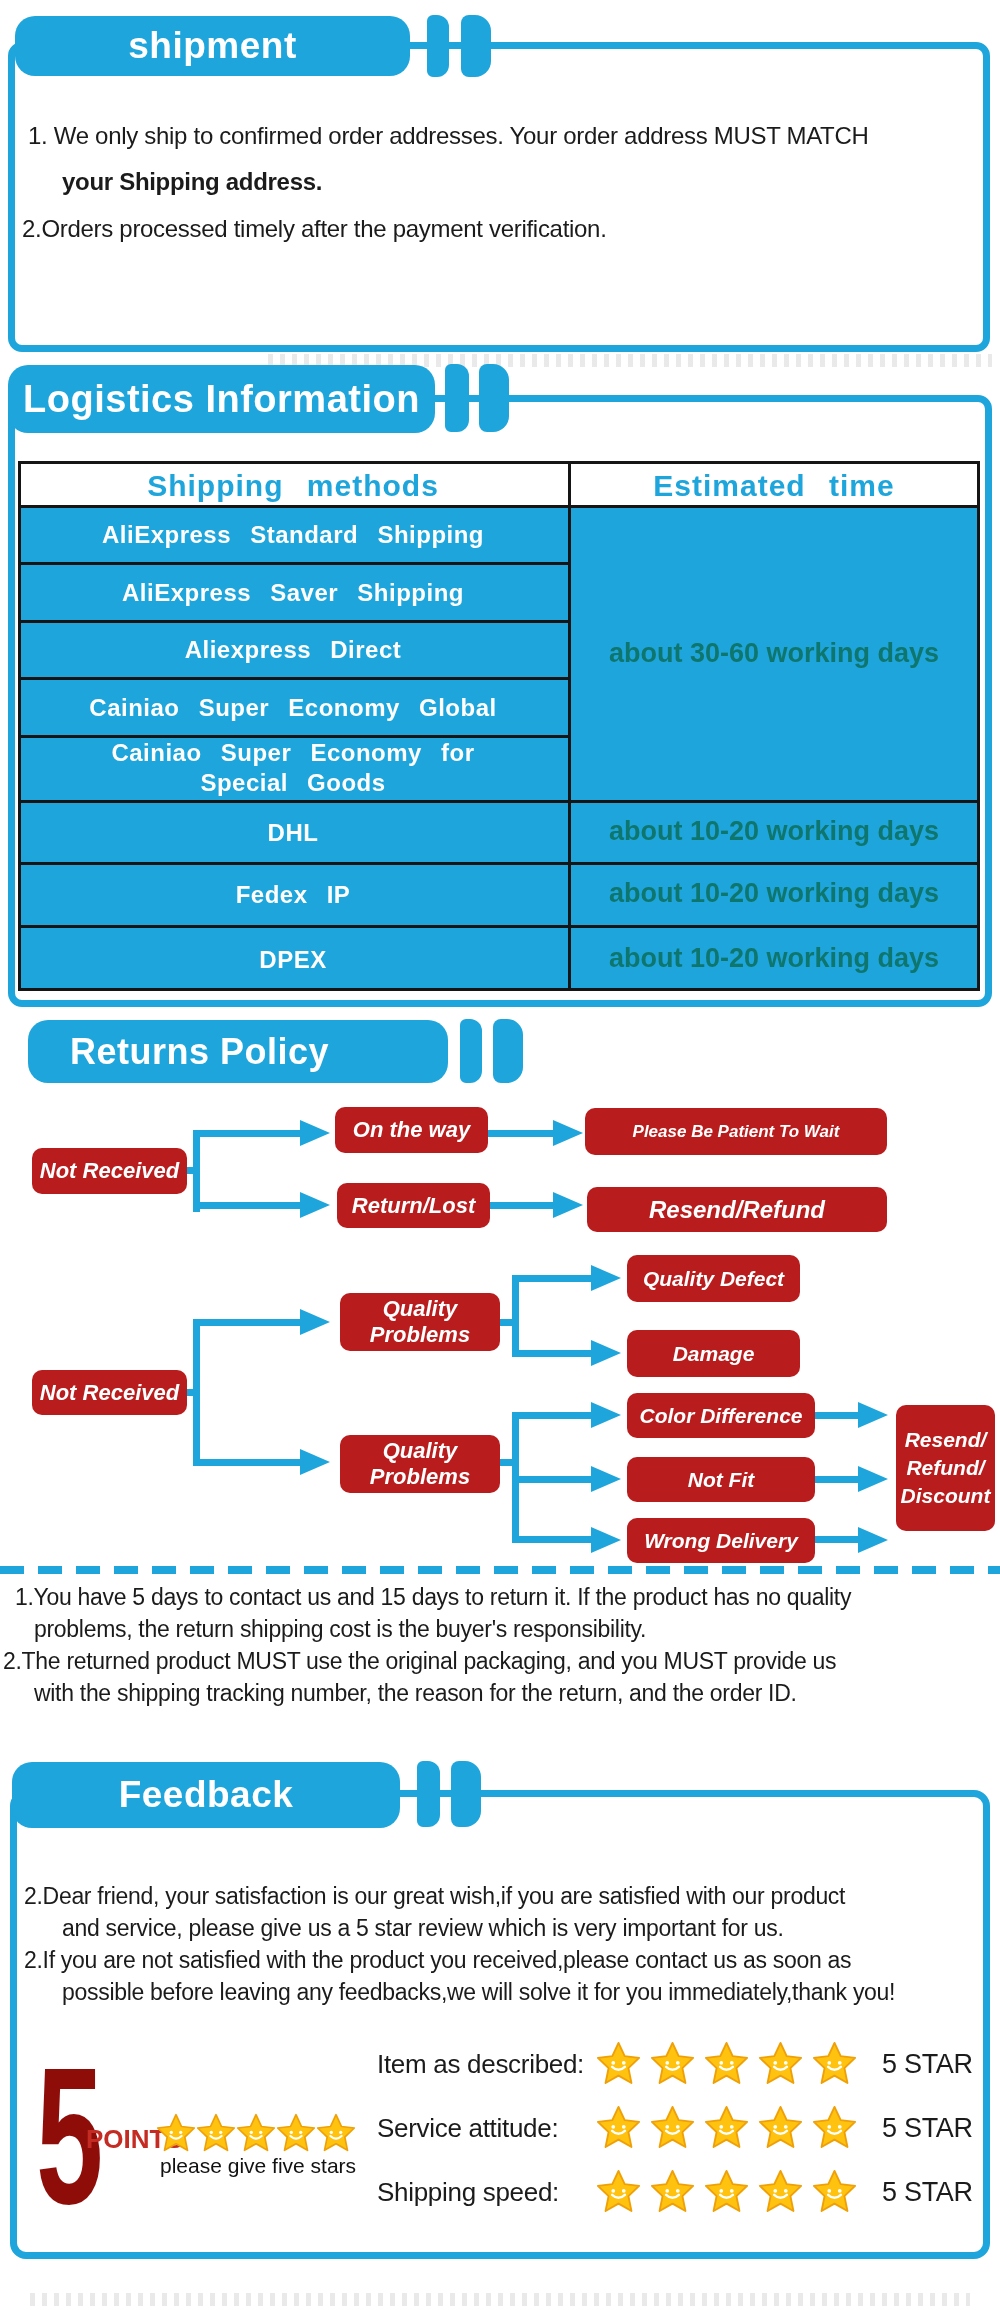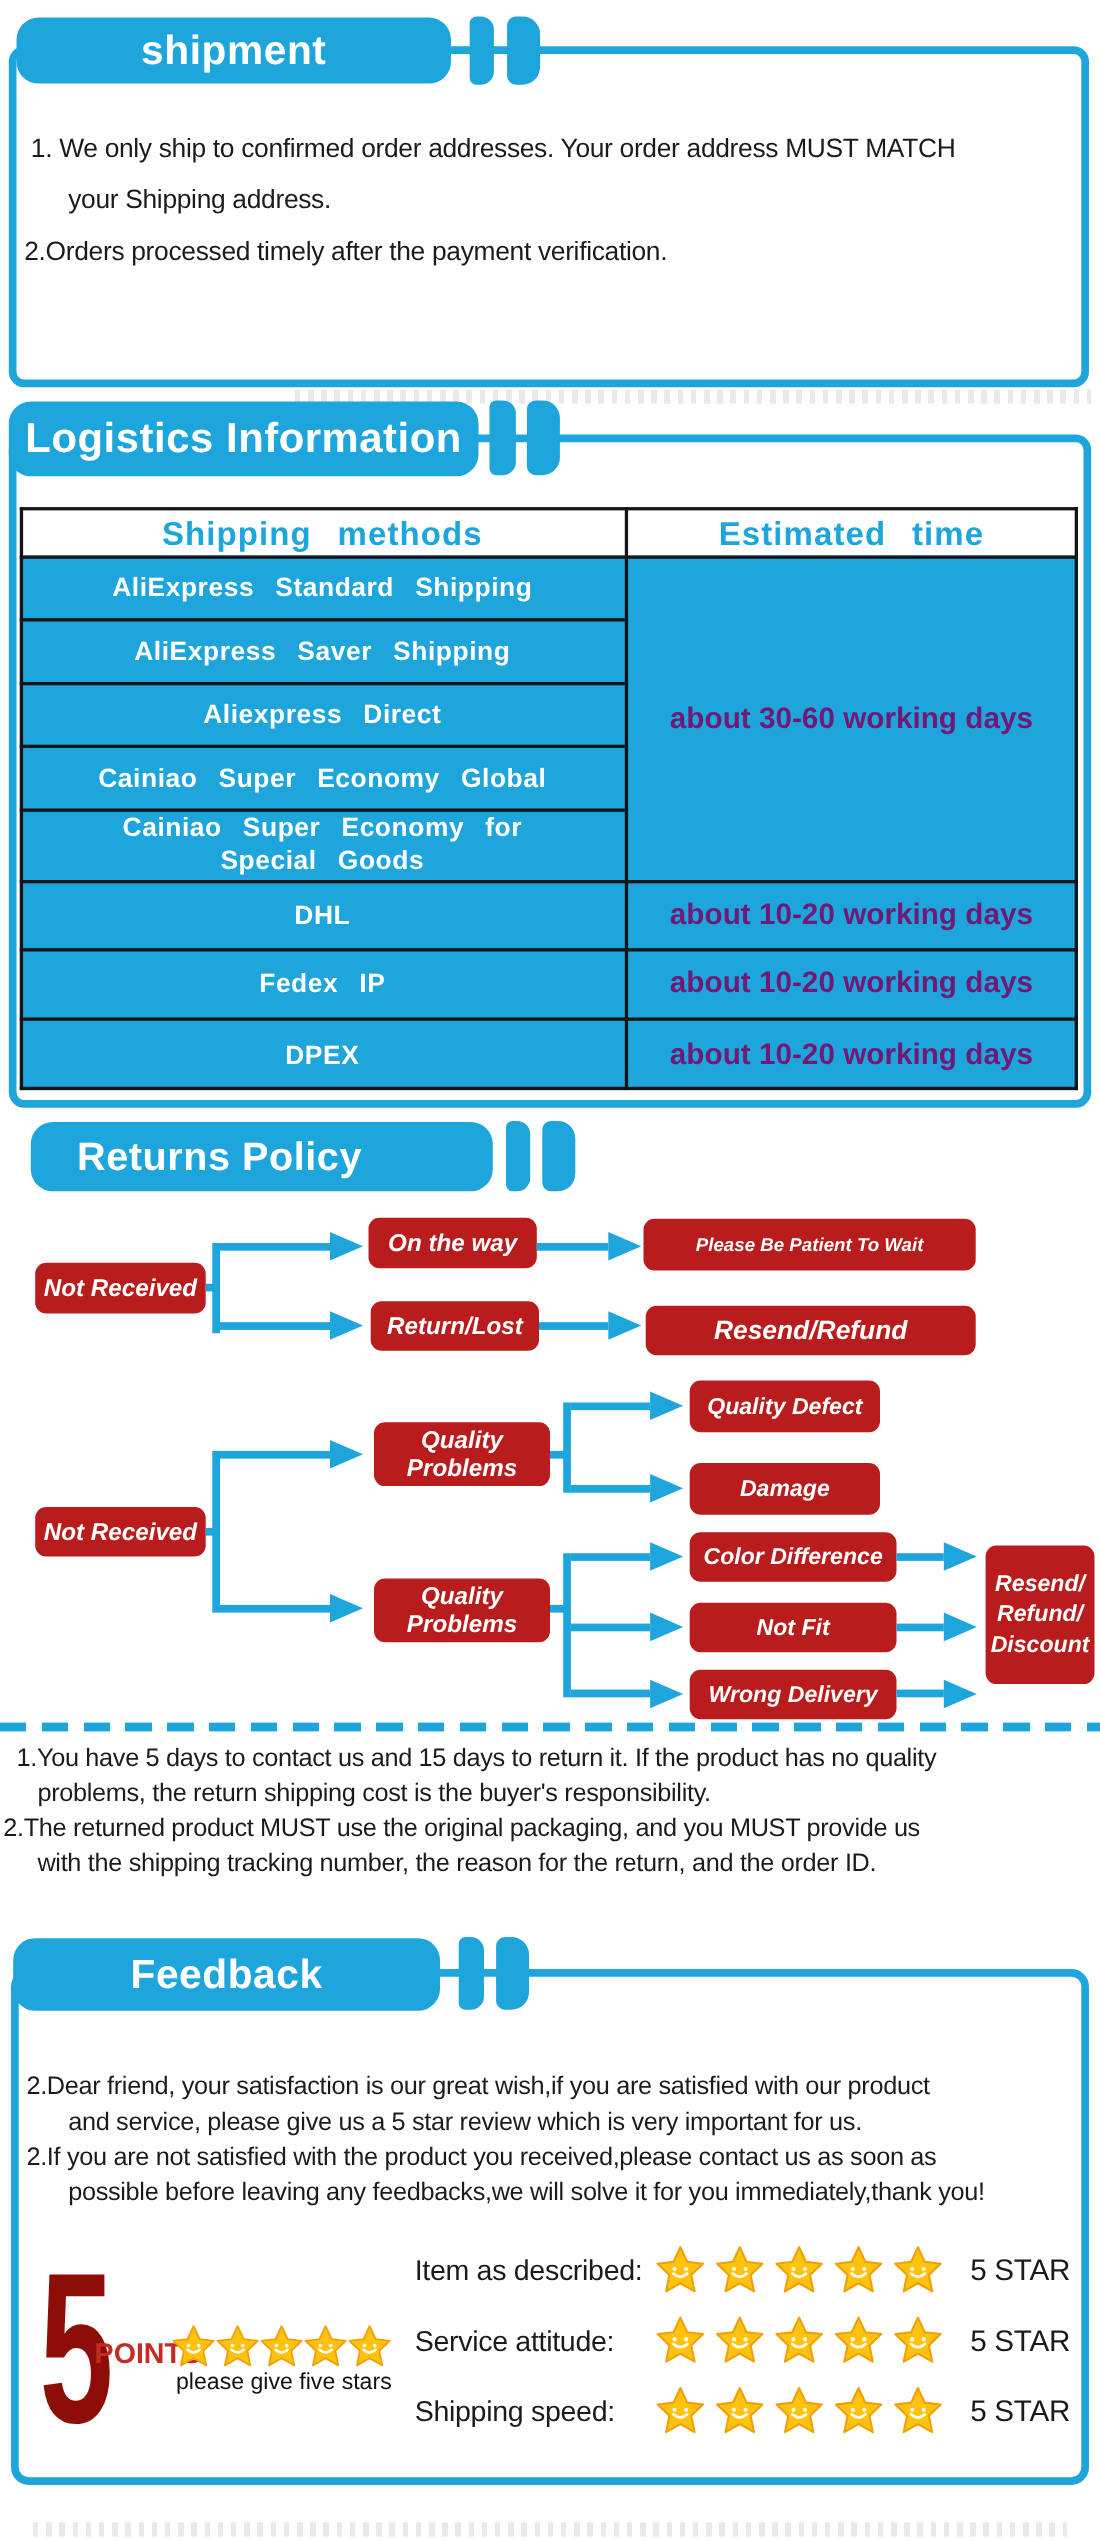--- a/index.html
+++ b/index.html
@@ -11,21 +11,21 @@
   .pill{position:absolute;background:#1EA5DB;border-radius:20px;display:flex;align-items:center;justify-content:center;}
   .pill span{color:#fff;font-weight:bold;letter-spacing:.5px;}
   .bar{position:absolute;background:#1EA5DB;}
   .bar.b1{border-radius:6px 12px 12px 6px;}
   .bar.b2{border-radius:8px 16px 16px 8px;}
   
   .tbl-blue{position:absolute;background:#1EA5DB;}
   .tline{position:absolute;background:#151515;}
   .th{position:absolute;color:#1EA5DB;font-weight:bold;font-size:30px;letter-spacing:1px;word-spacing:14px;text-align:center;line-height:1;}
   .td-method{position:absolute;color:#fff;font-weight:bold;font-size:24px;letter-spacing:.5px;word-spacing:12px;text-align:center;line-height:30px;white-space:pre-line;}
-  .td-time{position:absolute;color:#701a75;font-weight:bold;font-size:27px;text-align:center;line-height:1;}
+  .td-time{position:absolute;color:#0f766e;font-weight:bold;font-size:27px;text-align:center;line-height:1;}
   
   .txt{position:absolute;font-size:24px;letter-spacing:-.3px;line-height:1;white-space:nowrap;}
   .txt23{font-size:23px;}
   
   .fbox{position:absolute;background:#b91c1c;border-radius:10px;display:flex;align-items:center;justify-content:center;
         color:#fff;font-weight:bold;font-style:italic;text-align:center;line-height:26px;white-space:pre-line;}
   .fline{position:absolute;background:#1EA5DB;}
   .farrow{position:absolute;width:0;height:0;border-top:13px solid transparent;border-bottom:13px solid transparent;border-left:30px solid #1EA5DB;}
   
   .dashed{position:absolute;left:0;top:1566px;width:1000px;height:8px;
@@ -47,21 +47,21 @@
 
 <div class="page">
 
   <div class="sec-box" style="left:8px;top:42px;width:968px;height:296px;"></div>
   <div class="pill" style="left:15px;top:16px;width:395px;height:60px;">
     <span style="font-size:37px;">shipment</span>
   </div>
   <div class="bar b1" style="left:427px;top:15px;width:22px;height:62px;"></div>
   <div class="bar b2" style="left:461px;top:15px;width:30px;height:62px;"></div>
   <span class="txt" style="left:28px;top:124px;">1. We only ship to confirmed order addresses. Your order address MUST MATCH</span>
-  <span class="txt" style="left:62px;top:170px;">your Shipping address.</span>
+  <span class="txt" style="left:62px;top:170px;font-weight:bold;">your Shipping address.</span>
   <span class="txt" style="left:22px;top:217px;">2.Orders processed timely after the payment verification.</span>
 
   <div class="stripes" style="left:268px;top:354px;width:724px;height:13px;"></div>
   <div class="sec-box" style="left:8px;top:395px;width:970px;height:598px;"></div>
   <div class="pill" style="left:8px;top:365px;width:427px;height:68px;">
     <span style="font-size:38px;">Logistics Information</span>
   </div>
   <div class="bar b1" style="left:445px;top:364px;width:24px;height:68px;"></div>
   <div class="bar b2" style="left:479px;top:364px;width:30px;height:68px;"></div>
 

